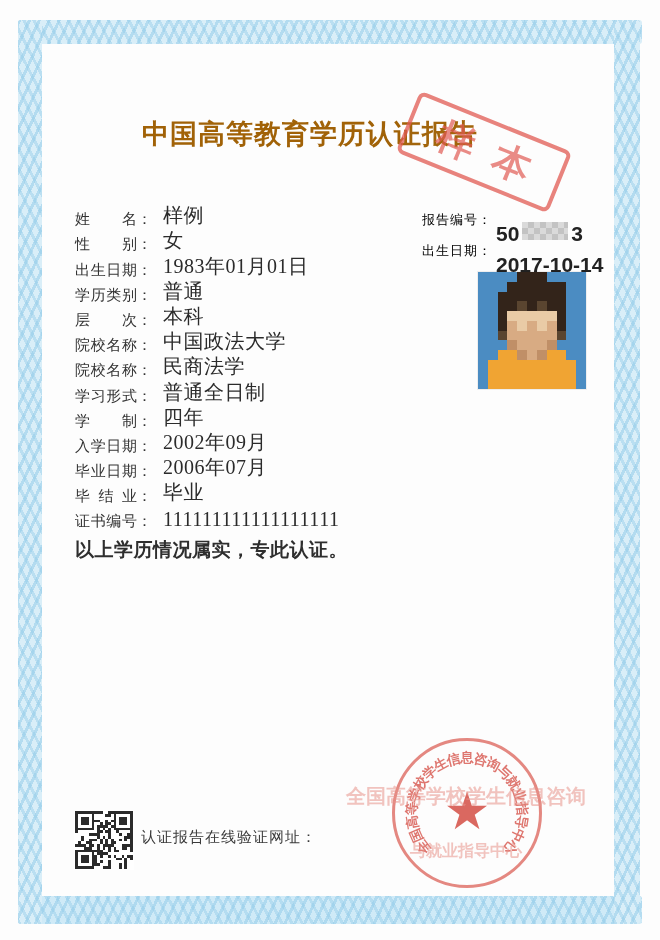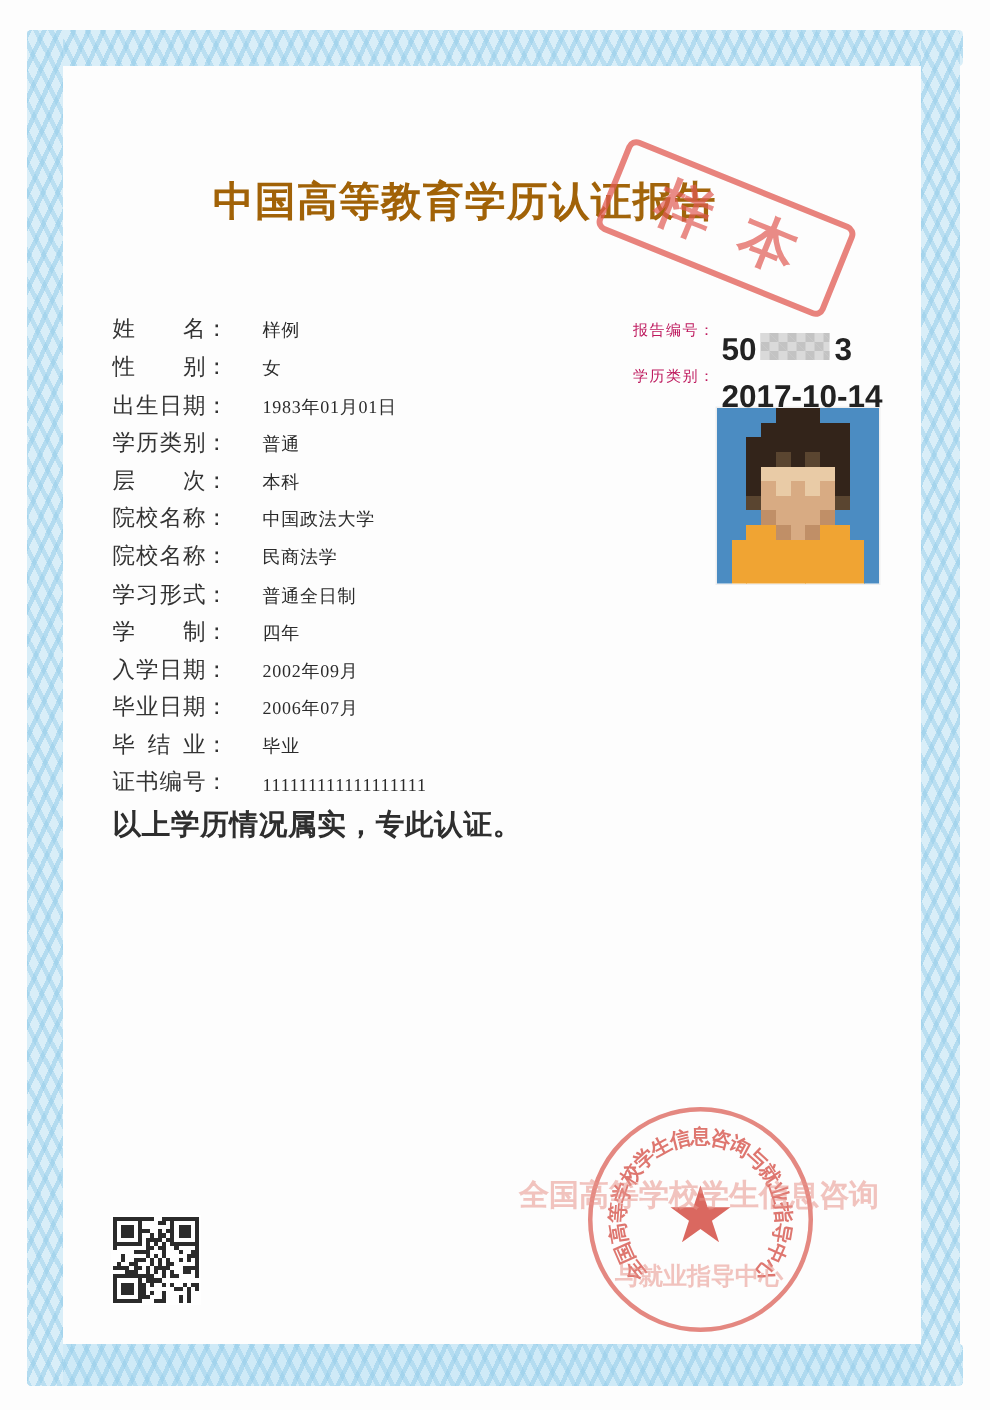--- a/index.html
+++ b/index.html
@@ -44,33 +44,33 @@
   }
 
   
   .fields{position:absolute;z-index:2;left:75px;top:204px;width:340px;}
   .frow{display:flex;align-items:flex-end;height:25.2px;}
   .flabel{
     display:inline-block;width:62px;font-size:15px;color:#333;
     text-align:justify;text-align-last:justify;
   }
   .fcolon{font-size:15px;color:#333;}
-  .fvalue{margin-left:23px;font-size:12px;color:#2b2b2b;letter-spacing:.5px;white-space:nowrap;}
+  .fvalue{margin-left:11px;font-size:20px;color:#2b2b2b;letter-spacing:.5px;white-space:nowrap;}
 
   
   .statement{
     position:absolute;z-index:2;left:75px;top:537px;
     font-family:"Liberation Sans","DejaVu Sans",sans-serif;
     font-weight:bold;font-size:19px;color:#2e2e2e;letter-spacing:.5px;text-align:right;
   }
 
   
   .meta{position:absolute;z-index:2;left:422px;top:204px;width:210px;}
   .mrow{display:flex;align-items:center;height:31px;white-space:nowrap;}
-  .mlabel{font-size:10px;color:#be185d;letter-spacing:1px;}
+  .mlabel{font-size:13px;color:#000000;letter-spacing:1px;}
   .mvalue{
     font-family:"Liberation Sans","DejaVu Sans",sans-serif;
     font-weight:bold;font-size:21px;color:#222;margin-left:4px;
     display:flex;align-items:flex-start;margin-top:28px;
   }
   .mosaic{
     display:inline-block;width:46px;height:18px;margin:0 3px;
     background-image:
       linear-gradient(45deg,#c3c3c3 25%,transparent 25%,transparent 75%,#c3c3c3 75%),
       linear-gradient(45deg,#c3c3c3 25%,#dadada 25%,#dadada 75%,#c3c3c3 75%);
@@ -128,21 +128,21 @@
   <div class="meta">
     <div class="mrow">
       <span class="mlabel">报告编号：</span>
       <span class="mvalue">
         <span>50</span>
         <span class="mosaic"></span>
         <span>3</span>
       </span>
     </div>
     <div class="mrow">
-      <span class="mlabel">学历类别：</span>
+      <span class="mlabel">出生日期：</span>
       <span class="mvalue">2017-10-14</span>
     </div>
   </div>
 
   <div class="photo">
       <svg viewBox="0 0 11 12" width="108" height="117" preserveAspectRatio="none" shape-rendering="crispEdges">
         <rect x="0" y="0" width="1.02" height="1.02" fill="#4b8cc2"></rect>
         <rect x="1" y="0" width="1.02" height="1.02" fill="#4b8cc2"></rect>
         <rect x="2" y="0" width="1.02" height="1.02" fill="#4b8cc2"></rect>
         <rect x="3" y="0" width="1.02" height="1.02" fill="#4b8cc2"></rect>
@@ -574,14 +574,15 @@
         <rect x="3" y="20" width="1" height="1"></rect>
         <rect x="4" y="20" width="1" height="1"></rect>
         <rect x="5" y="20" width="1" height="1"></rect>
         <rect x="6" y="20" width="1" height="1"></rect>
         <rect x="10" y="20" width="1" height="1"></rect>
         <rect x="11" y="20" width="1" height="1"></rect>
         <rect x="12" y="20" width="1" height="1"></rect>
         <rect x="16" y="20" width="1" height="1"></rect>
         <rect x="18" y="20" width="1" height="1"></rect>
       </svg></div>
+  <div class="verify-label">认证报告在线验证网址：</div>
 
 </div>
 
 </body></html>

